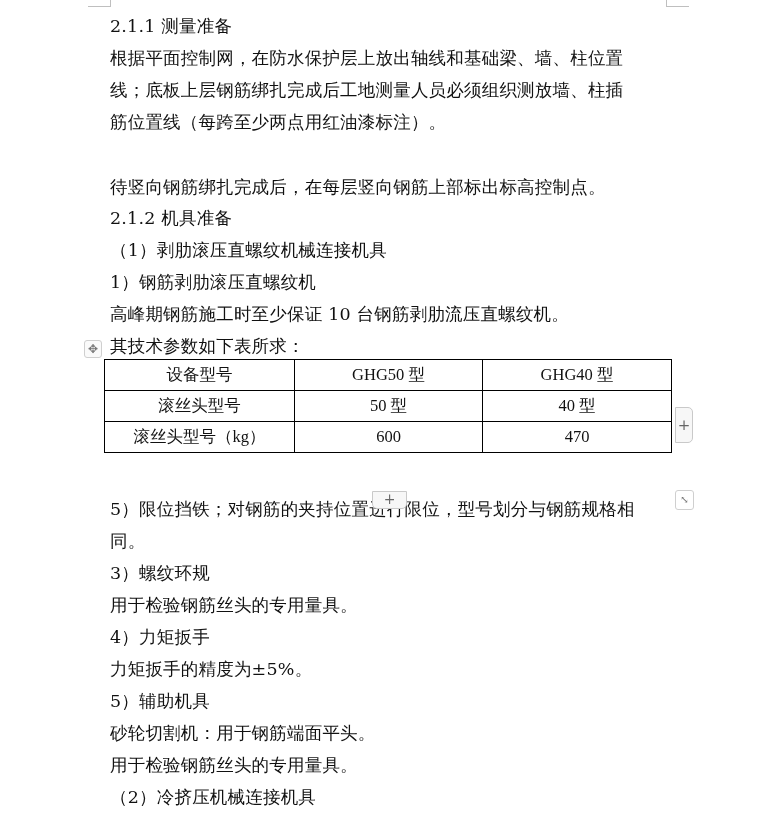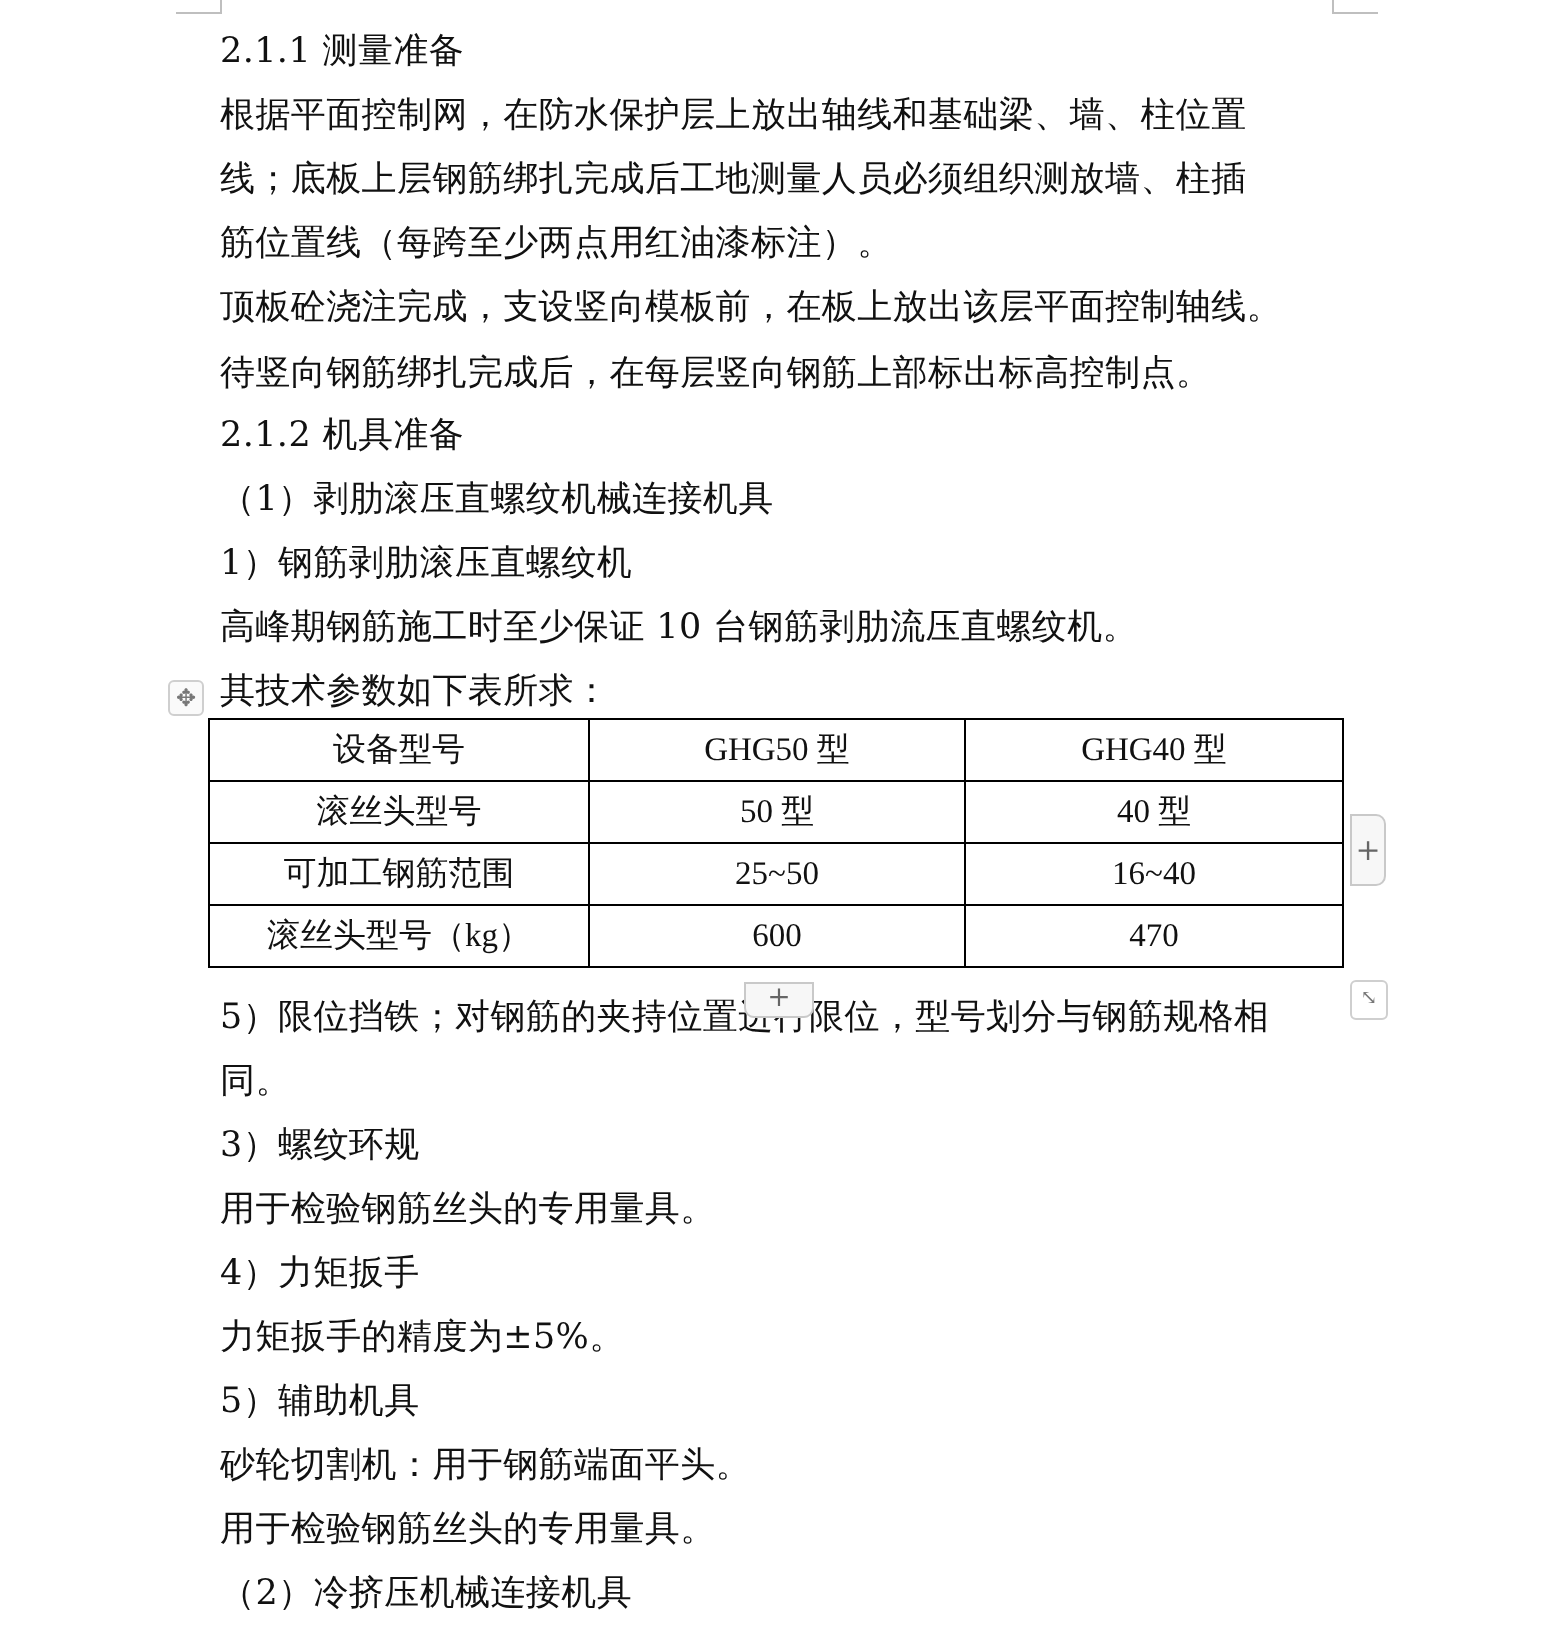--- a/index.html
+++ b/index.html
@@ -31,21 +31,20 @@
 <body>
 
 <div class="page">
   <div class="corner tl"></div>
   <div class="corner tr"></div>
 
   <div class="line" style="top:15px">2.1.1 测量准备</div>
   <div class="line" style="top:47px">根据平面控制网，在防水保护层上放出轴线和基础梁、墙、柱位置</div>
   <div class="line" style="top:79px">线；底板上层钢筋绑扎完成后工地测量人员必须组织测放墙、柱插</div>
   <div class="line" style="top:111px">筋位置线（每跨至少两点用红油漆标注）。</div>
-  <div class="line" style="top:143px">顶板砼浇注完成，支设竖向模板前，在板上放出该层平面控制轴线。</div>
   <div class="line" style="top:176px">待竖向钢筋绑扎完成后，在每层竖向钢筋上部标出标高控制点。</div>
   <div class="line" style="top:207px">2.1.2 机具准备</div>
   <div class="line" style="top:239px">（1）剥肋滚压直螺纹机械连接机具</div>
   <div class="line" style="top:271px">1）钢筋剥肋滚压直螺纹机</div>
   <div class="line" style="top:303px">高峰期钢筋施工时至少保证 10 台钢筋剥肋流压直螺纹机。</div>
   <div class="line" style="top:335px">其技术参数如下表所求：</div>
 
   <div class="move-handle">✥</div>
 
   <div class="table-wrap">
@@ -53,25 +52,20 @@
       <tbody>
           <tr>
         <td class="c0">设备型号</td>
         <td class="c1">GHG50 型</td>
         <td class="c2">GHG40 型</td>
       </tr>
       <tr>
         <td class="c0">滚丝头型号</td>
         <td class="c1">50 型</td>
         <td class="c2">40 型</td>
-      </tr>
-      <tr>
-        <td class="c0">可加工钢筋范围</td>
-        <td class="c1">25~50</td>
-        <td class="c2">16~40</td>
       </tr>
       <tr>
         <td class="c0">滚丝头型号（kg）</td>
         <td class="c1">600</td>
         <td class="c2">470</td>
       </tr>
     </tbody>
       </table>
   </div>
 

